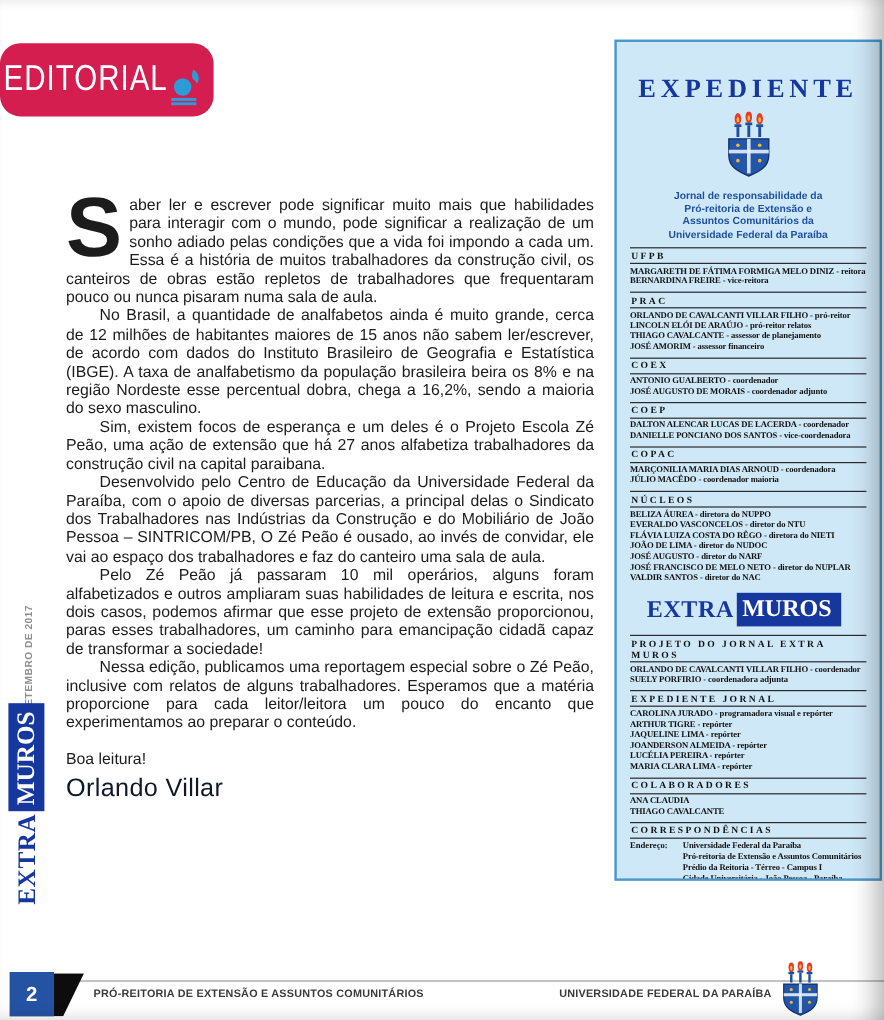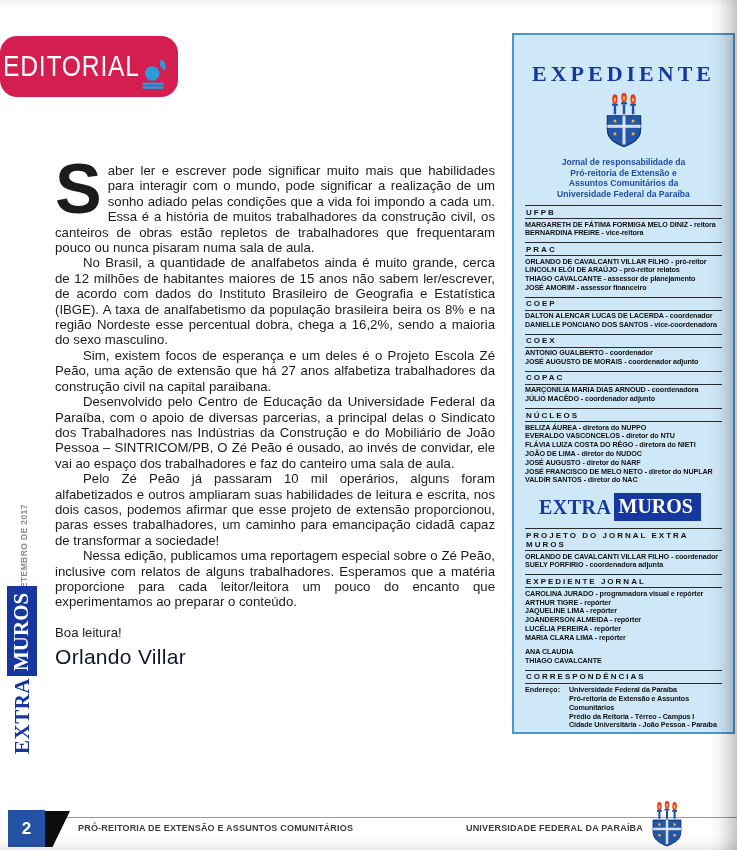--- a/index.html
+++ b/index.html
@@ -40,21 +40,21 @@
              letter-spacing:.3px;color:#0f172a;}
 
   
   .sidebar{position:absolute;left:512px;top:33px;width:223px;height:701px;background:#cfe8f7;
            border:2px solid #4a97cc;box-sizing:border-box;padding:18px 11px;overflow:hidden;}
   .exp-title{margin:8px 0 6px;text-align:center;font-family:"Liberation Serif",serif;
              font-weight:bold;font-size:22px;letter-spacing:4px;color:#16379e;}
   .crest-wrap{text-align:center;margin:2px 0 4px;}
   .intro{margin:2px auto 6px;text-align:center;font-size:8.6px;font-weight:bold;
          color:#1d4f9e;line-height:10.5px;}
-  .section{margin-top:4px;}
+  .section{margin-top:4px;font-family:Liberation Serif, serif;}
   .section h3{margin:0;font-size:8px;font-weight:bold;letter-spacing:2px;color:#111;
               border-top:1.3px solid #2a2a2a;border-bottom:1.3px solid #2a2a2a;
               padding:1.5px 0 1.5px 1px;}
   .section .items{padding-top:1.5px;}
   .item-line{font-size:7.2px;font-weight:bold;line-height:8.8px;color:#111;
              letter-spacing:-.1px;}
   .sb-logo{display:flex;align-items:center;margin:8px 0 7px 14px;}
   .sb-logo .logo-extra{font-size:20px;}
   .sb-logo .logo-muros{font-size:20px;padding:2px 8px 3px 5px;}
   .corr-row{display:flex;margin-top:2.5px;}
@@ -169,43 +169,43 @@
           <div class="items">
 
           <div class="item-line">ORLANDO DE CAVALCANTI VILLAR FILHO - pró-reitor</div>
             <div class="item-line">LINCOLN ELÓI DE ARAÚJO - pró-reitor relatos</div>
             <div class="item-line">THIAGO CAVALCANTE - assessor de planejamento</div>
             <div class="item-line">JOSÉ AMORIM - assessor financeiro</div>
           </div>
         </div>
 
         <div class="section">
+          <h3>COEX</h3>
+          <div class="items">
+
+          <div class="item-line">ANTONIO GUALBERTO - coordenador</div>
+            <div class="item-line">JOSÉ AUGUSTO DE MORAIS - coordenador adjunto</div>
+          </div>
+        </div>
+
+        <div class="section">
           <h3>COEP</h3>
           <div class="items">
 
           <div class="item-line">DALTON ALENCAR LUCAS DE LACERDA - coordenador</div>
             <div class="item-line">DANIELLE PONCIANO DOS SANTOS - vice-coordenadora</div>
           </div>
         </div>
 
         <div class="section">
-          <h3>COEX</h3>
-          <div class="items">
-
-          <div class="item-line">ANTONIO GUALBERTO - coordenador</div>
-            <div class="item-line">JOSÉ AUGUSTO DE MORAIS - coordenador adjunto</div>
-          </div>
-        </div>
-
-        <div class="section">
           <h3>COPAC</h3>
           <div class="items">
 
           <div class="item-line">MARÇONILIA MARIA DIAS ARNOUD - coordenadora</div>
-            <div class="item-line">JÚLIO MACÊDO - coordenador adjunto</div>
+            <div class="item-line">JÚLIO MACÊDO - coordenador maioria</div>
           </div>
         </div>
 
         <div class="section">
           <h3>NÚCLEOS</h3>
           <div class="items">
 
           <div class="item-line">BELIZA ÁUREA - diretora do NUPPO</div>
             <div class="item-line">EVERALDO VASCONCELOS - diretor do NTU</div>
             <div class="item-line">FLÁVIA LUIZA COSTA DO RÊGO - diretora do NIETI</div>
@@ -240,20 +240,21 @@
           <div class="item-line">CAROLINA JURADO - programadora visual e repórter</div>
             <div class="item-line">ARTHUR TIGRE - repórter</div>
             <div class="item-line">JAQUELINE LIMA - repórter</div>
             <div class="item-line">JOANDERSON ALMEIDA - repórter</div>
             <div class="item-line">LUCÉLIA PEREIRA - repórter</div>
             <div class="item-line">MARIA CLARA LIMA - repórter</div>
           </div>
         </div>
 
         <div class="section">
+          <h3>COLABORADORES</h3>
           <div class="items">
 
           <div class="item-line">ANA CLAUDIA</div>
             <div class="item-line">THIAGO CAVALCANTE</div>
           </div>
         </div>
       </div>
 
     <div class="section">
       <h3>CORRESPONDÊNCIAS</h3>

